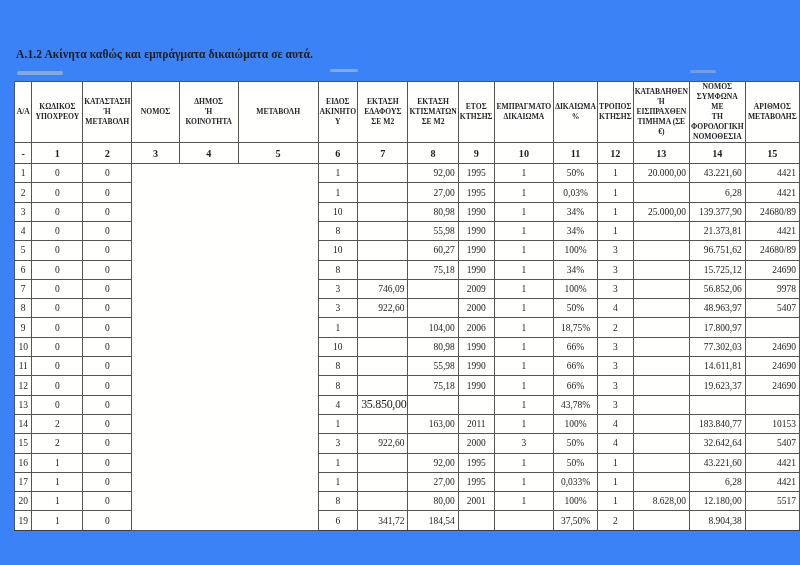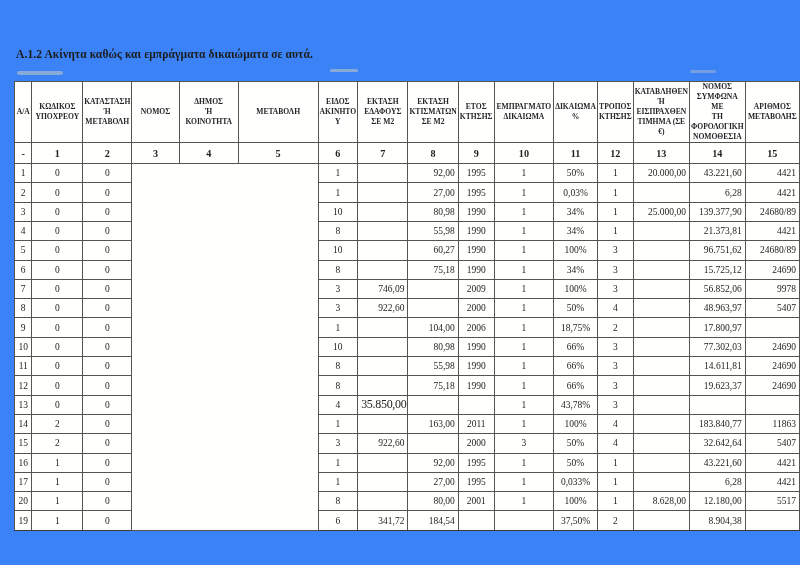--- a/index.html
+++ b/index.html
@@ -362,21 +362,21 @@
           <td class="a-c">0</td>
           <td class="a-c">1</td>
           <td class="a-r"></td>
           <td class="a-r">163,00</td>
           <td class="a-c">2011</td>
           <td class="a-c">1</td>
           <td class="a-c">100%</td>
           <td class="a-c">4</td>
           <td class="a-r"></td>
           <td class="a-r">183.840,77</td>
-          <td class="a-r">11863</td>
+          <td class="a-r">10153</td>
         </tr>
         <tr>
           <td class="a-c">15</td>
           <td class="a-c">2</td>
           <td class="a-c">0</td>
           <td class="a-c">3</td>
           <td class="a-r">922,60</td>
           <td class="a-r"></td>
           <td class="a-c">2000</td>
           <td class="a-c">3</td>

